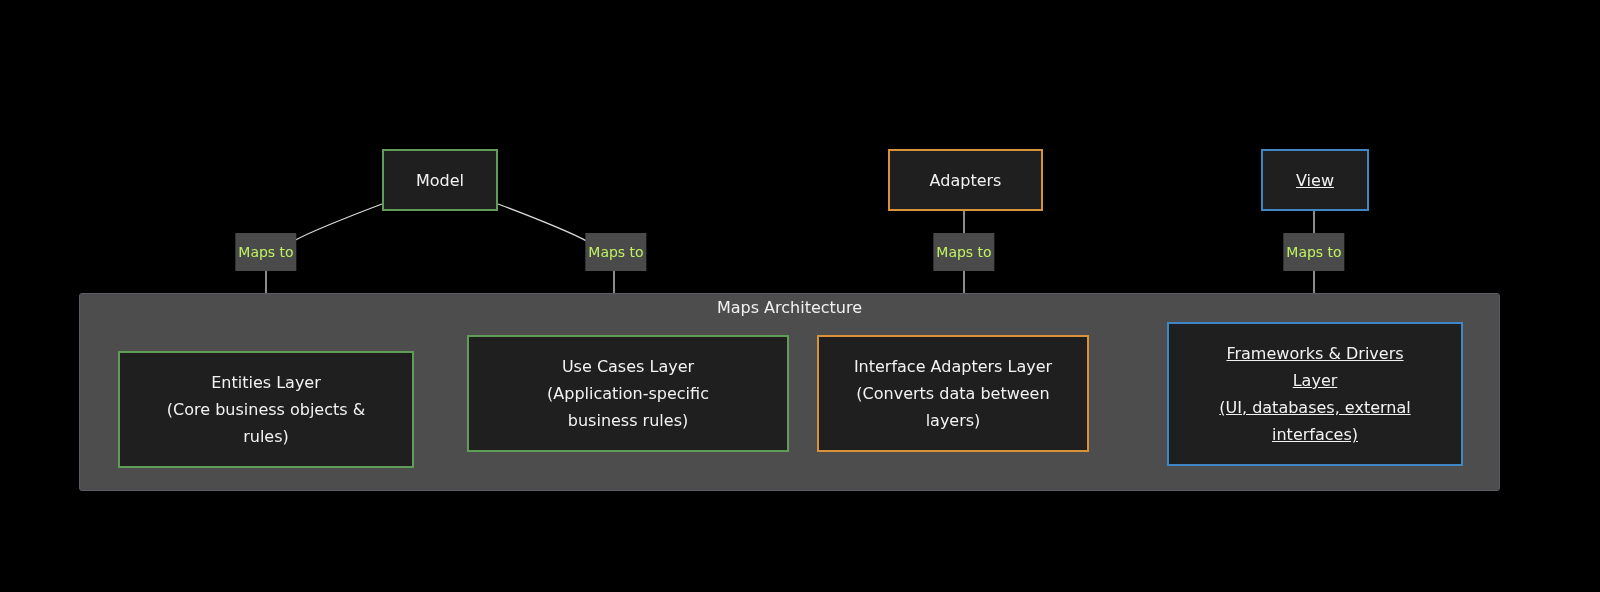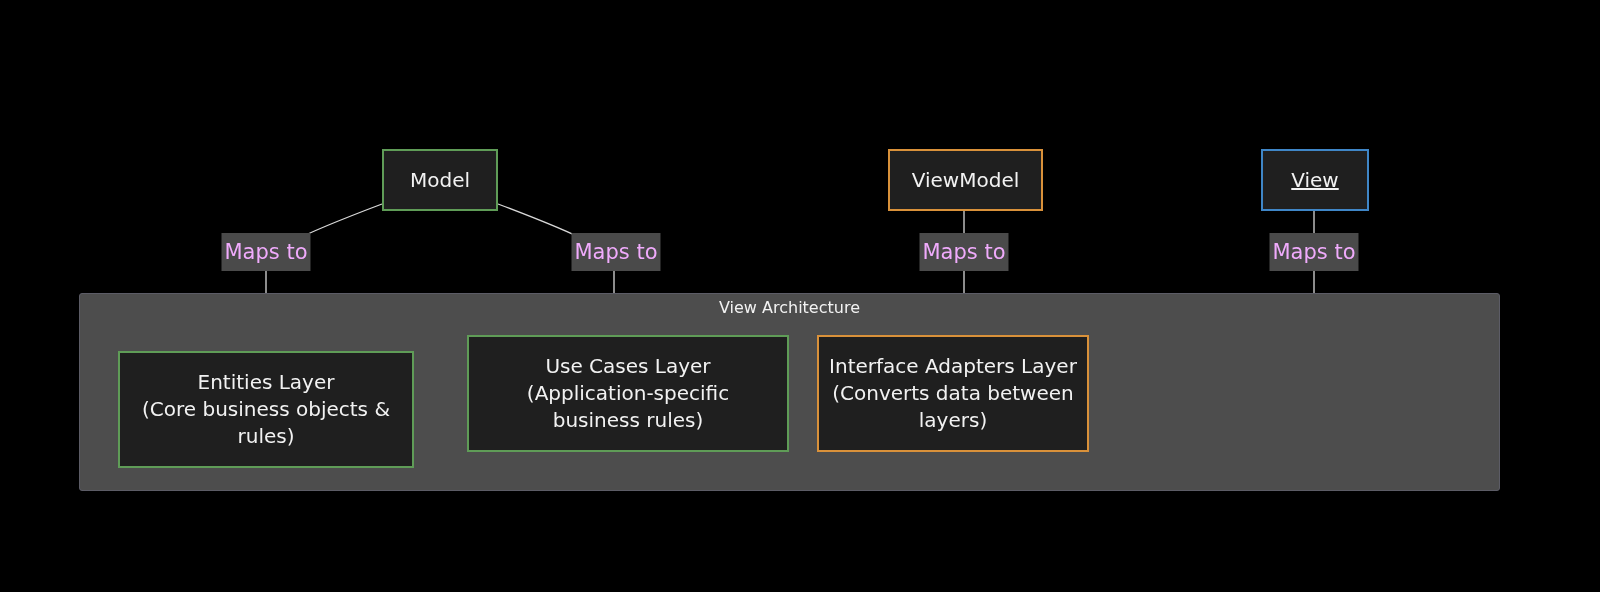--- a/index.html
+++ b/index.html
@@ -13,27 +13,27 @@
       position: absolute; left: 79px; top: 293px; width: 1421px; height: 198px;
       background: #4d4d4d; border: 1px solid #5c5c66; border-radius: 3px; box-sizing: border-box;
     }
     .group-title {
       position: absolute; left: 0; width: 100%; top: 4px; text-align: center;
       font-size: 16px; color: #f2f2f2;
     }
     .node {
       position: absolute; box-sizing: border-box; background: #1f1f1f;
       border: 2px solid #5e9a55; display: flex; align-items: center; justify-content: center;
-      text-align: center; font-size: 20px; line-height: 27px; color: #f2f2f2; white-space: pre-line;
+      text-align: center; font-size: 16px; line-height: 27px; color: #f2f2f2; white-space: pre-line;
     }
     .node.green { border-color: #5f9c57; }
     .node.orange { border-color: #d9913a; }
     .node.blue { border-color: #3f86c7; text-decoration: underline; }
     .edge-label {
-      position: absolute; background: #4a4a4a; color: #f0abfc; font-size: 21px;
+      position: absolute; background: #4a4a4a; color: #bef264; font-size: 14px;
       padding: 10px 3px; line-height: 18px; white-space: nowrap; transform: translate(-50%, -50%);
     }
     svg { position: absolute; left: 0; top: 0; }
   </style>
 </head>
 <body>
 
 <div id="diagram">
   <svg width="1600" height="592">
     <defs>
@@ -41,34 +41,38 @@
         <path d="M0,0 L10,5 L0,10 z" fill="#d8d8d8"></path>
       </marker>
     </defs>
     <path d="M382,204 C300,235 266,250 266,270 L266,334" stroke="#d8d8d8" stroke-width="1.3" fill="none" marker-end="url(#arrow)"></path>
     <path d="M498,204 C580,235 614,250 614,270 L614,334" stroke="#d8d8d8" stroke-width="1.3" fill="none" marker-end="url(#arrow)"></path>
     <path d="M964,211 L964,334" stroke="#d8d8d8" stroke-width="1.3" fill="none" marker-end="url(#arrow)"></path>
     <path d="M1314,211 L1314,321" stroke="#d8d8d8" stroke-width="1.3" fill="none" marker-end="url(#arrow)"></path>
   </svg>
 
   <div class="group">
-    <div class="group-title">View Architecture</div>
+    <div class="group-title">Maps Architecture</div>
   </div>
 
   <div class="node green" style="left:382px;top:149px;width:116px;height:62px;">Model</div>
-  <div class="node orange" style="left:888px;top:149px;width:155px;height:62px;">ViewModel</div>
+  <div class="node orange" style="left:888px;top:149px;width:155px;height:62px;">Adapters</div>
   <div class="node blue" style="left:1261px;top:149px;width:108px;height:62px;">View</div>
 
   <div class="edge-label" style="left:266px;top:252px;">Maps to</div>
   <div class="edge-label" style="left:616px;top:252px;">Maps to</div>
   <div class="edge-label" style="left:964px;top:252px;">Maps to</div>
   <div class="edge-label" style="left:1314px;top:252px;">Maps to</div>
 
   <div class="node green" style="left:118px;top:335px;width:296px;height:117px;margin-top:16px;">Entities Layer
 (Core business objects &amp;
 rules)</div>
   <div class="node green" style="left:467px;top:335px;width:322px;height:117px;">Use Cases Layer
 (Application-specific
 business rules)</div>
   <div class="node orange" style="left:817px;top:335px;width:272px;height:117px;">Interface Adapters Layer
 (Converts data between
 layers)</div>
+  <div class="node blue" style="left:1167px;top:322px;width:296px;height:144px;">Frameworks &amp; Drivers
+Layer
+(UI, databases, external
+interfaces)</div>
 </div>
 
 </body></html>

